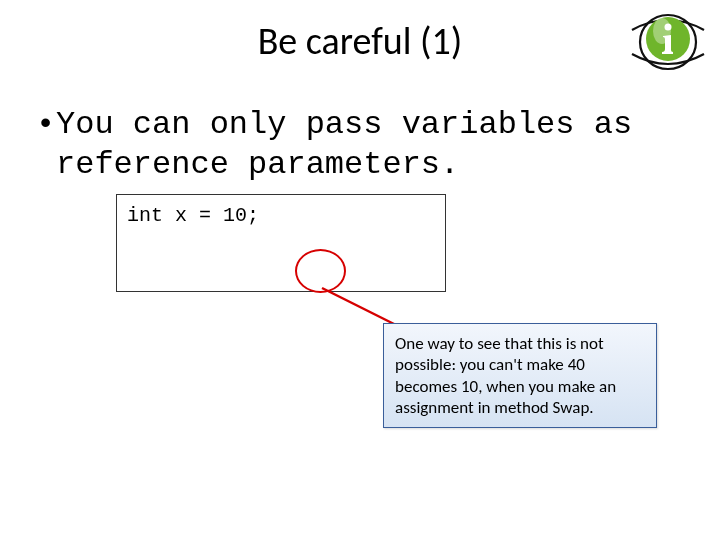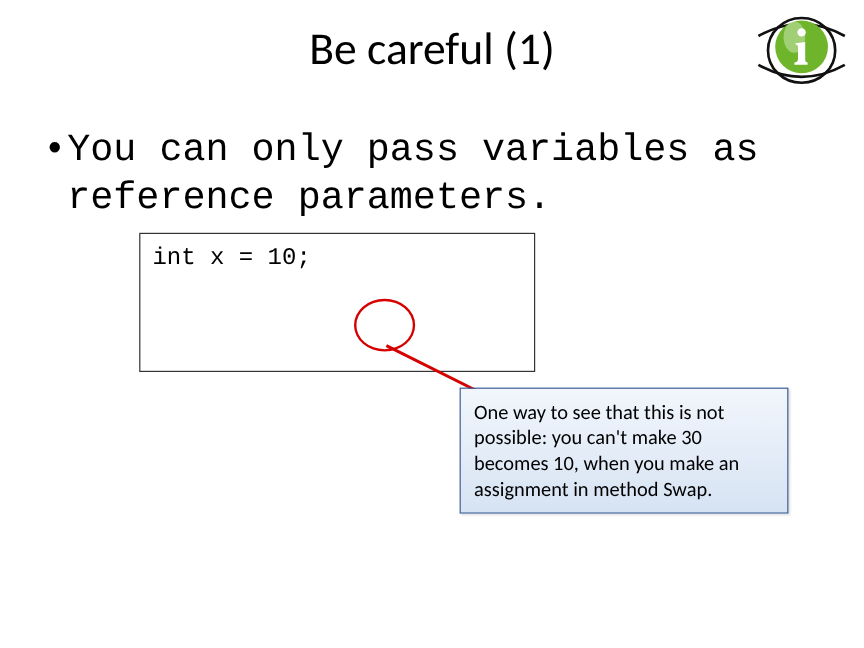--- a/index.html
+++ b/index.html
@@ -43,21 +43,21 @@
   .bullet .dot {
     display: inline-block;
     width: 20px;
     text-indent: 0;
   }
   .codebox {
     position: absolute;
     left: 116px;
     top: 194px;
     width: 330px;
-    height: 116px;
+    height: 98px;
     border: 1.5px solid #333;
     box-sizing: border-box;
     padding: 6px 10px;
     font-family: "Courier New", monospace;
     font-size: 20px;
     line-height: 1.3;
     background: #fff;
   }
   .code-line1 { margin-top: 2px; }
   .code-gap { height: 22px; }
@@ -120,14 +120,14 @@
   <div class="code-gap"></div>
 </div>
 
 <div class="err-circle"></div>
 
 <svg class="svg-overlay">
   <line x1="322" y1="288" x2="406" y2="330" stroke="#d60000" stroke-width="2.5"></line>
 </svg>
 
 <div class="callout">
-  <span>One way to see that this is not possible: you can't make 30 becomes 10, when you make an assignment in method Swap.</span>
+  <span>One way to see that this is not possible: you can't make 40 becomes 10, when you make an assignment in method Swap.</span>
 </div>
 
 </body></html>

